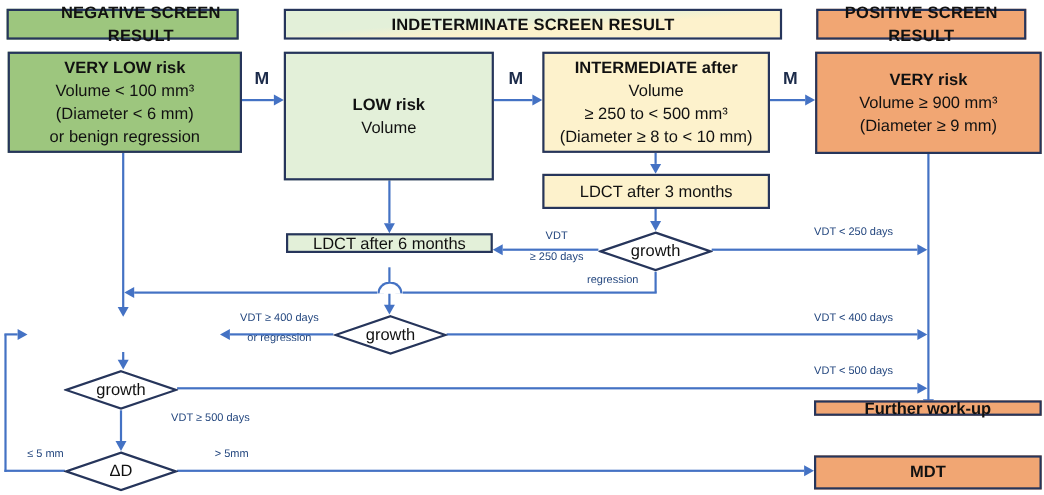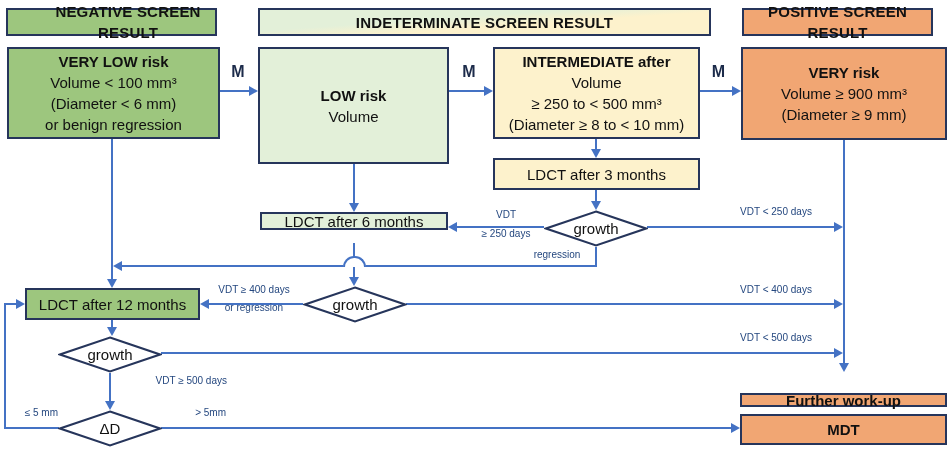--- a/index.html
+++ b/index.html
@@ -128,21 +128,20 @@
   <div class="hl" style="left:209px;top:303px;width:94px"></div>
   <div class="lbl" style="left:202px;top:284px;width:104px">VDT ≥ 400 days</div>
   <div class="lbl" style="left:202px;top:302px;width:104px">or regression</div>
 
   <div class="hl" style="left:406px;top:303px;width:428px"></div>
   <div class="ah r" style="left:834px;top:299px"></div>
   <div class="lbl" style="left:720px;top:284px;width:112px">VDT &lt; 400 days</div>
 
   <div class="vl" style="left:111px;top:139px;height:141px"></div>
   <div class="ah d" style="left:107px;top:279px"></div>
-  <div class="box bg-gmed" style="left:25px;top:288px;width:175px;height:32px">LDCT after 12 months</div>
 
   <div class="vl" style="left:111px;top:320px;height:8px"></div>
   <div class="ah d" style="left:107px;top:327px"></div>
   <div class="diamond" style="left:58px;top:336px;width:104px;height:37px">
     <svg viewBox="0 0 104 37" preserveAspectRatio="none">
       <polygon points="52,1.5 102,18.5 52,35.5 2,18.5"></polygon>
     </svg>
     <span>growth</span>
   </div>
 
@@ -165,16 +164,16 @@
   <div class="hl" style="left:4px;top:303px;width:12px"></div>
   <div class="ah r" style="left:16px;top:299px"></div>
   <div class="lbl left" style="left:8px;top:407px;width:50px">≤ 5 mm</div>
 
   <div class="hl" style="left:161px;top:427px;width:570px"></div>
   <div class="ah r" style="left:731px;top:423px"></div>
   <div class="lbl left" style="left:170px;top:407px;width:56px">&gt; 5mm</div>
 
   <div class="vl" style="left:843px;top:139px;height:225px"></div>
   <div class="ah d" style="left:839px;top:363px"></div>
-  <div class="box bg-orange bold" style="left:740px;top:393px;width:207px;height:14px">Further work-up</div>
+  <div class="box bg-orange bold" style="left:740px;top:364px;width:207px;height:14px">Further work-up</div>
   <div class="box bg-orange bold" style="left:740px;top:414px;width:207px;height:31px">MDT</div>
 
 </div>
 
 </body></html>

